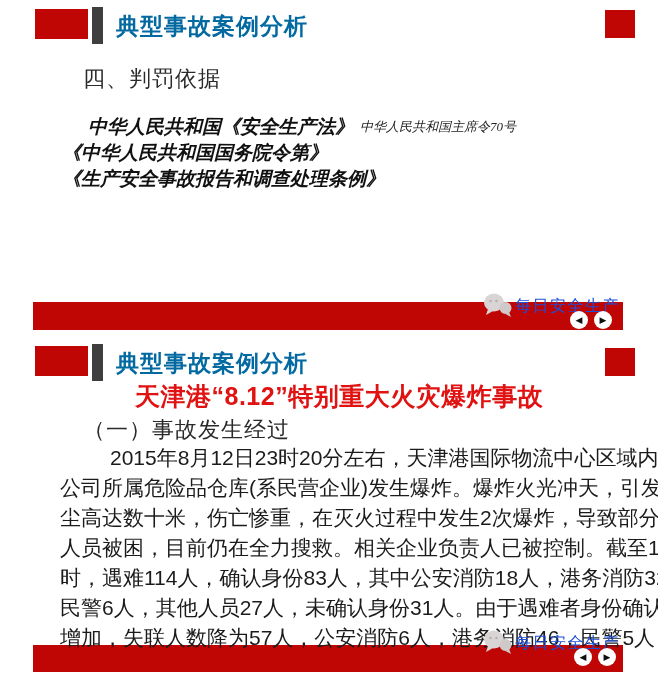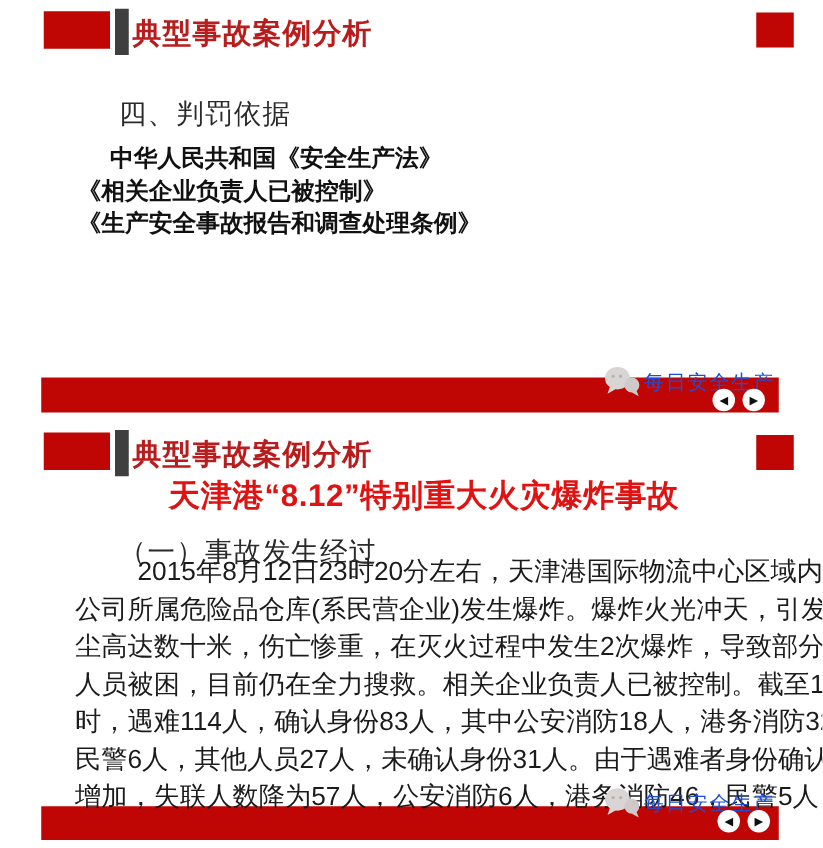--- a/index.html
+++ b/index.html
@@ -12,37 +12,37 @@
     font-family: "Liberation Sans", sans-serif;
     color: #1a1a1a;
   }
   .slide { position: absolute; inset: 0; }
 
   
   .hdr-red-block { position: absolute; left: 35px; width: 53px; height: 30px; background: #c00505; }
   .hdr-gray-bar  { position: absolute; left: 92px; width: 11px; height: 37px; background: #3f3f3f; }
   .hdr-right-red { position: absolute; left: 605px; width: 30px; height: 28px; background: #c00505; }
   .hdr-title {
-    position: absolute; left: 106px; margin: 0;
-    font-size: 23px; font-weight: 700; color: #b91c1c;
+    position: absolute; left: 116px; margin: 0;
+    font-size: 23px; font-weight: 700; color: #0369a1;
     letter-spacing: 1px; white-space: nowrap;
   }
   .s1-red  { top: 9px; }   .s1-gray { top: 7px; }   .s1-title { top: 11px; }  .s1-rrect { top: 10px; }
   .s2-red  { top: 346px; } .s2-gray { top: 344px; } .s2-title { top: 348px; } .s2-rrect { top: 348px; }
 
   
   .sec-heading {
-    position: absolute; margin: 12px; font-weight: 500;
+    position: absolute; margin: 0; font-weight: 500;
     font-size: 22px; color: #2a2a2a; white-space: nowrap; letter-spacing: 1px;
   }
   .heading-1 { left: 83px; top: 64px; }
   .laws { position: absolute; left: 62px; top: 114px; width: 560px; }
   .law-row {
     height: 26px; display: flex; align-items: center;
-    font-family: "Liberation Serif", serif; white-space: nowrap;
+    font-family: "Liberation Serif", serif; white-space: nowrap; font-style: italic;
   }
   .law-row.indented { padding-left: 26px; }
   .law-main   { font-size: 19px; font-weight: 700; color: #111; }
   .law-suffix { font-size: 13px; font-weight: 400; color: #222; margin-left: 6px; }
 
   
   .accident-title {
     position: absolute; left: 135px; top: 380px; margin: 0;
     font-size: 25px; font-weight: 700; color: #e01212;
     letter-spacing: 0.5px; white-space: nowrap; text-align: right;
@@ -88,23 +88,24 @@
     <div class="hdr-red-block s1-red"></div>
     <div class="hdr-gray-bar s1-gray"></div>
     <h1 class="hdr-title s1-title">典型事故案例分析</h1>
     <div class="hdr-right-red s1-rrect"></div>
 
     <h2 class="sec-heading heading-1">四、判罚依据</h2>
 
     <div class="laws">
       <div class="law-row indented">
         <span class="law-main">中华人民共和国《安全生产法》</span>
+        <span class="law-suffix">中华人民共和国主席令70号</span>
       </div>
       <div class="law-row">
-        <span class="law-main">《相关企业负责人已被控制》</span>
+        <span class="law-main">《中华人民共和国国务院令第》</span>
       </div>
       <div class="law-row">
         <span class="law-main">《生产安全事故报告和调查处理条例》</span>
       </div>
     </div>
 
     <div class="red-bar bar-1"></div>
 
     <svg class="wm-logo wm1-logo" viewBox="0 0 30 26">
       <ellipse cx="11" cy="10.5" rx="10" ry="9" fill="#dad5d5"></ellipse>

